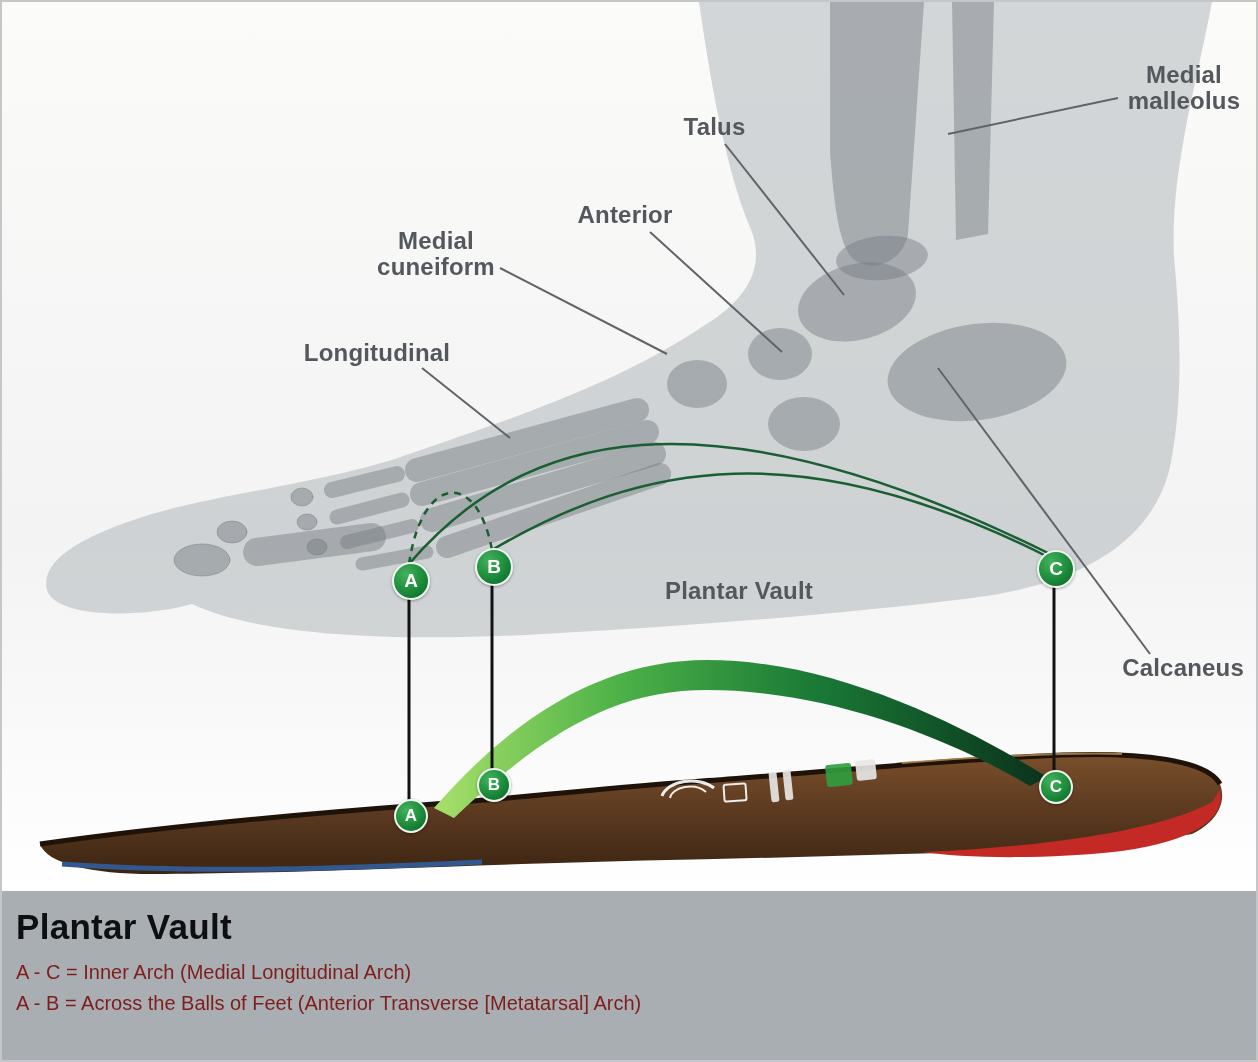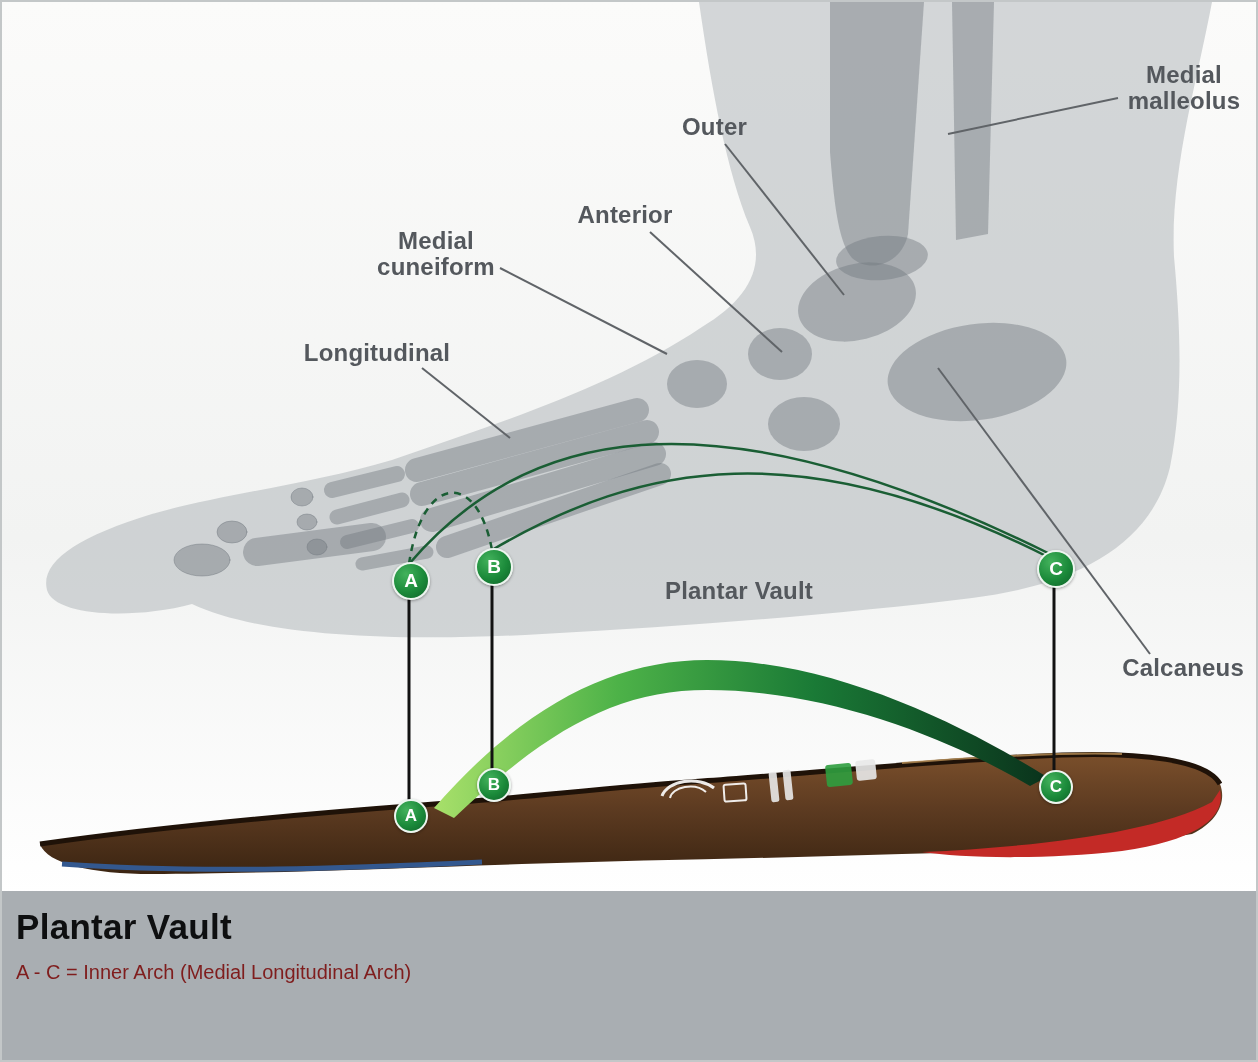--- a/index.html
+++ b/index.html
@@ -152,35 +152,36 @@
         <line x1="723" y1="142" x2="842" y2="293"></line>
         <line x1="648" y1="230" x2="780" y2="350"></line>
         <line x1="498" y1="266" x2="665" y2="352"></line>
         <line x1="420" y1="366" x2="508" y2="436"></line>
         <line x1="1148" y1="652" x2="936" y2="366"></line>
       </g>
     </svg>
 
     <div class="anat-label" style="left:1118px;top:60px;width:128px;">Medial
 malleolus</div>
-    <div class="anat-label" style="left:665px;top:112px;width:95px;">Outer</div>
+    <div class="anat-label" style="left:665px;top:112px;width:95px;">Talus</div>
     <div class="anat-label" style="left:562px;top:200px;width:122px;">Anterior</div>
     <div class="anat-label" style="left:372px;top:226px;width:124px;">Medial
 cuneiform</div>
     <div class="anat-label" style="left:300px;top:338px;width:150px;">Longitudinal</div>
     <div class="anat-label" style="left:652px;top:576px;width:170px;">Plantar Vault</div>
     <div class="anat-label" style="left:1102px;top:653px;width:140px;text-align:right;">Calcaneus</div>
 
     <div class="marker skeleton" style="left:390px;top:560px;">A</div>
     <div class="marker skeleton" style="left:473px;top:546px;">B</div>
     <div class="marker skeleton" style="left:1035px;top:548px;">C</div>
 
     <div class="marker insole" style="left:392px;top:797px;">A</div>
     <div class="marker insole" style="left:475px;top:766px;">B</div>
     <div class="marker insole" style="left:1037px;top:768px;">C</div>
   </div>
 
   <div class="legend">
     <div class="legend-title">Plantar Vault</div>
     <div class="legend-line">A - C = Inner Arch (Medial Longitudinal Arch)</div>
+    <div class="legend-line">A - B = Across the Balls of Feet (Anterior Transverse [Metatarsal] Arch)</div>
   </div>
 
 </div>
 
 </body></html>

